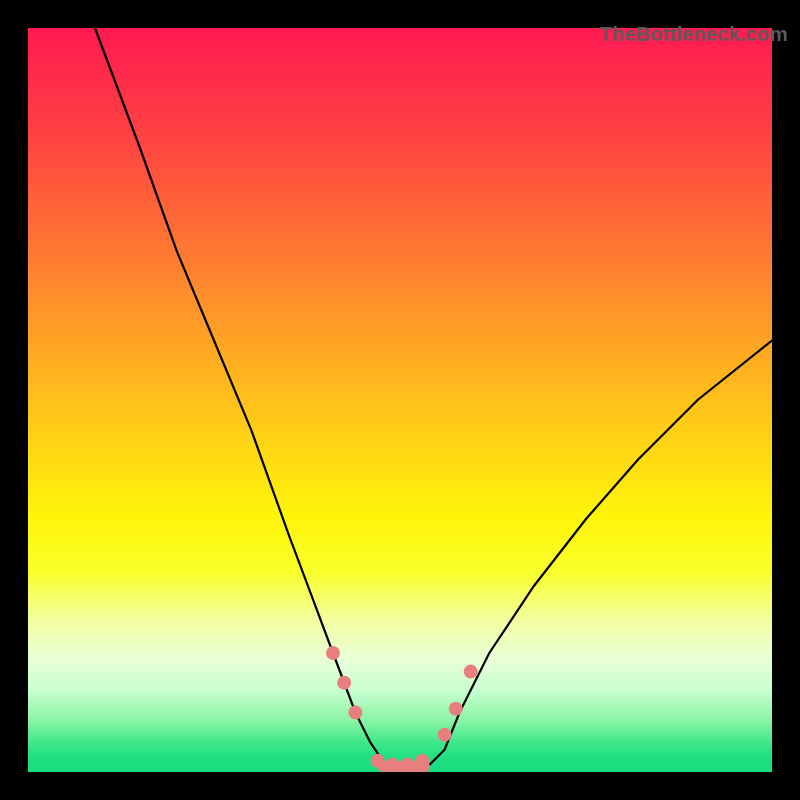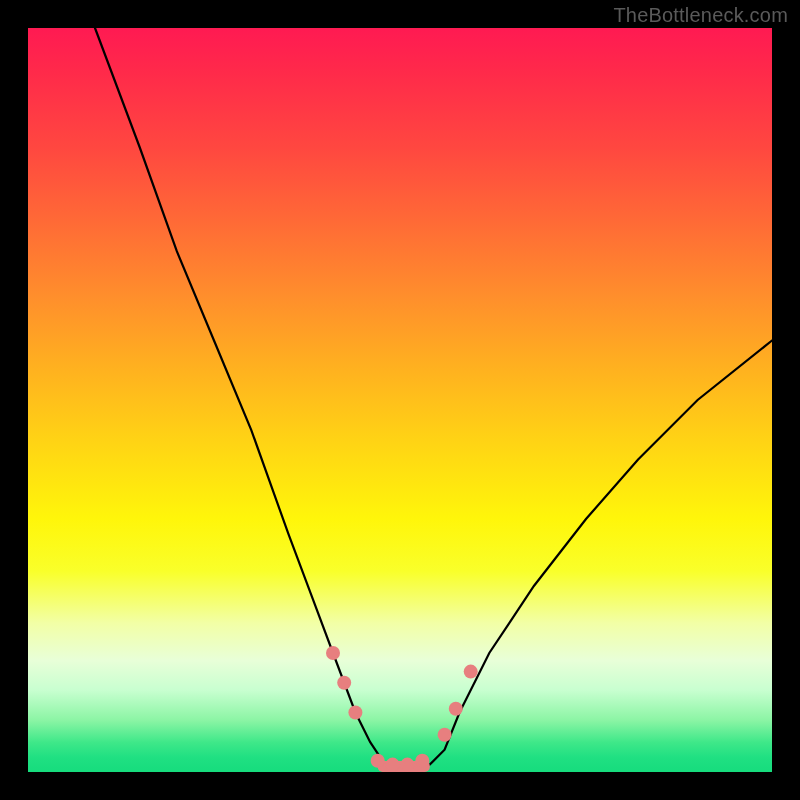--- a/index.html
+++ b/index.html
@@ -38,25 +38,25 @@
       #e8ffd8 85%,
       #c8ffd0 89%,
       #8cf5a5 93%,
       #3fe889 96%,
       #20e082 98%,
       #16dc7d 100%
     );
   }
   .watermark {
     position: absolute;
-    top: 4px;
+    top: 23px;
     right: 12px;
     color: #5a5a5a;
     font-size: 20px;
-    font-weight: 400;
+    font-weight: 700;
     letter-spacing: 0.2px;
     user-select: none;
   }
   svg.curve {
     position: absolute;
     left: 0;
     top: 0;
     width: 744px;
     height: 744px;
     overflow: visible;

